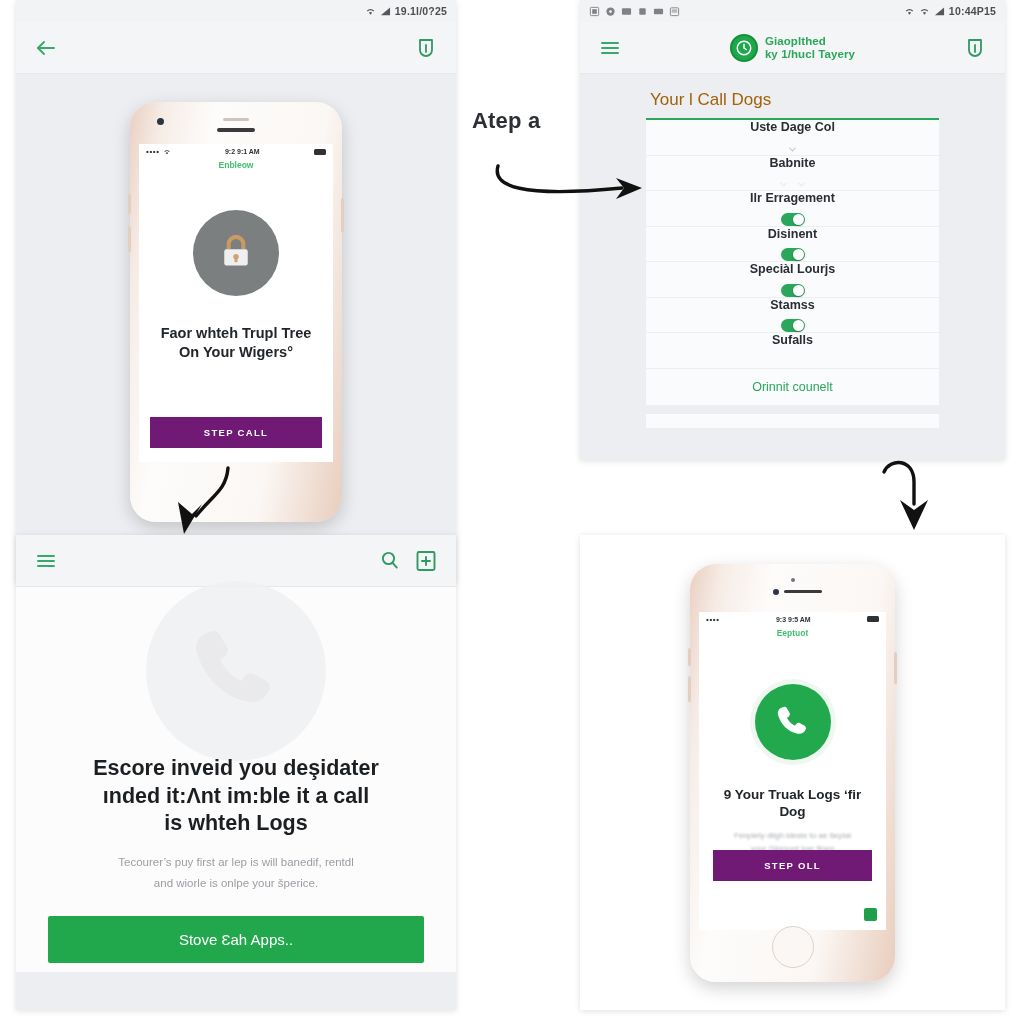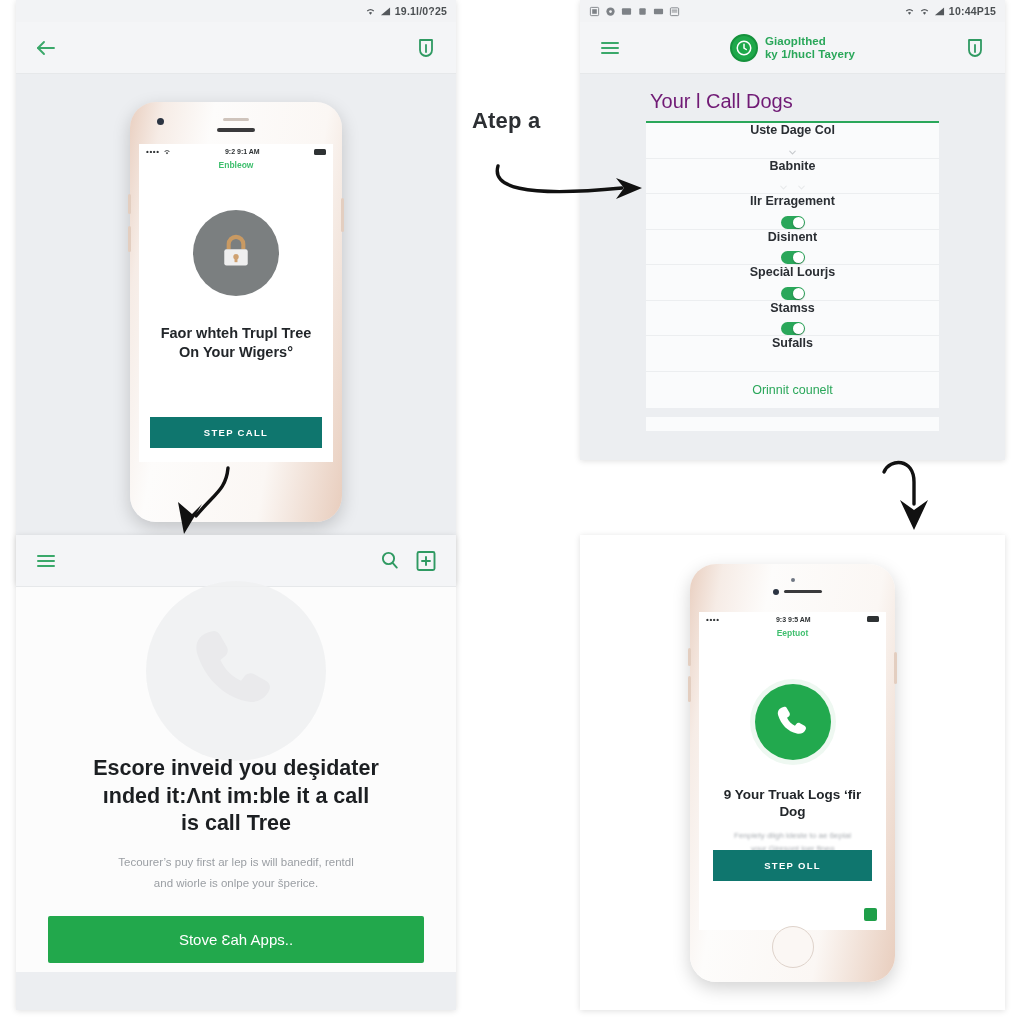--- a/index.html
+++ b/index.html
@@ -64,26 +64,26 @@
     margin-top:1px;filter:blur(.2px);}
 
   .lockcircle{width:86px;height:86px;border-radius:50%;background:#7b7f80;
     margin:0 auto;display:flex;align-items:center;justify-content:center;}
   .lockcircle svg{width:44px;height:44px;}
 
   .scr-title{font-size:14.5px;font-weight:700;color:#22262a;text-align:center;
     line-height:1.33;padding:0 10px;filter:blur(.3px);}
   .scr-sub{font-size:8px;color:#a7abb0;text-align:center;line-height:1.5;
     padding:0 16px;margin-top:7px;filter:blur(.9px);}
-  .cta{background:#0f766e;color:#ffffff;text-align:center;font-size:9.5px;
+  .cta{background:#701a75;color:#ffffff;text-align:center;font-size:9.5px;
     font-weight:700;letter-spacing:1.3px;padding:10px 0;filter:blur(.25px);}
 
   
   .p2body{position:absolute;left:0;right:0;top:74px;bottom:0;background:#eceef1;}
-  .sec-title{font-size:20px;color:#701a75;padding:16px 0 8px 4px;}
+  .sec-title{font-size:17px;color:#a16207;padding:16px 0 8px 4px;}
   .card{background:#fafbfc;border-top:2.2px solid #2aa75a;}
   .row{display:flex;align-items:center;justify-content:space-between;
     padding:0 16px;height:35.5px;border-bottom:1px solid #eceef0;box-sizing:border-box;flex-direction:column;}
   .row:last-child{border-bottom:none;}
   .row-lbl{font-size:12.5px;color:#2a2e33;font-weight:600;filter:blur(.15px);}
   .chev{width:11px;height:11px;opacity:.45;}
   .chev2{display:flex;gap:7px;opacity:.35;}
   .toggle{width:24px;height:13px;border-radius:7px;background:#2aa75a;
     position:relative;flex:0 0 auto;}
   .toggle::after{content:"";position:absolute;right:1px;top:1px;width:11px;height:11px;
@@ -359,21 +359,21 @@
 
     <div class="p3body">
       <div class="ghost">
         <svg viewBox="0 0 24 24">
             <path d="M6.6 3.4c.7-.3 1.5 0 1.9.7l1.5 2.6c.4.7.2 1.6-.4 2.1l-1 .8c.9 2 2.5 3.6 4.5 4.5l.8-1c.5-.6 1.4-.8 2.1-.4l2.6 1.5c.7.4 1 1.2.7 1.9-.8 2-3 3.1-5.1 2.5C9.1 17.4 5.1 13.4 3.5 8.1 2.9 6 4 3.9 6.6 3.4z"></path>
           </svg>
       </div>
 
       <div class="p3-head">Escore inveid you deşidater</div>
       <div class="p3-head" style="margin-top:0;">ınded it:Λnt im:ble it a call</div>
-      <div class="p3-head" style="margin-top:0;">is call Tree</div>
+      <div class="p3-head" style="margin-top:0;">is whteh Logs</div>
 
       <div class="p3-sub">Tecourer’s puy first ar lep is will banedif, rentdl</div>
       <div class="p3-sub" style="margin-top:2px;">and wiorle is onlpe your šperice.</div>
 
       <div class="p3-cta">Stove Ɛah Apps..</div>
     </div>
 
     <div class="p3-foot"></div>
   </div>
 

